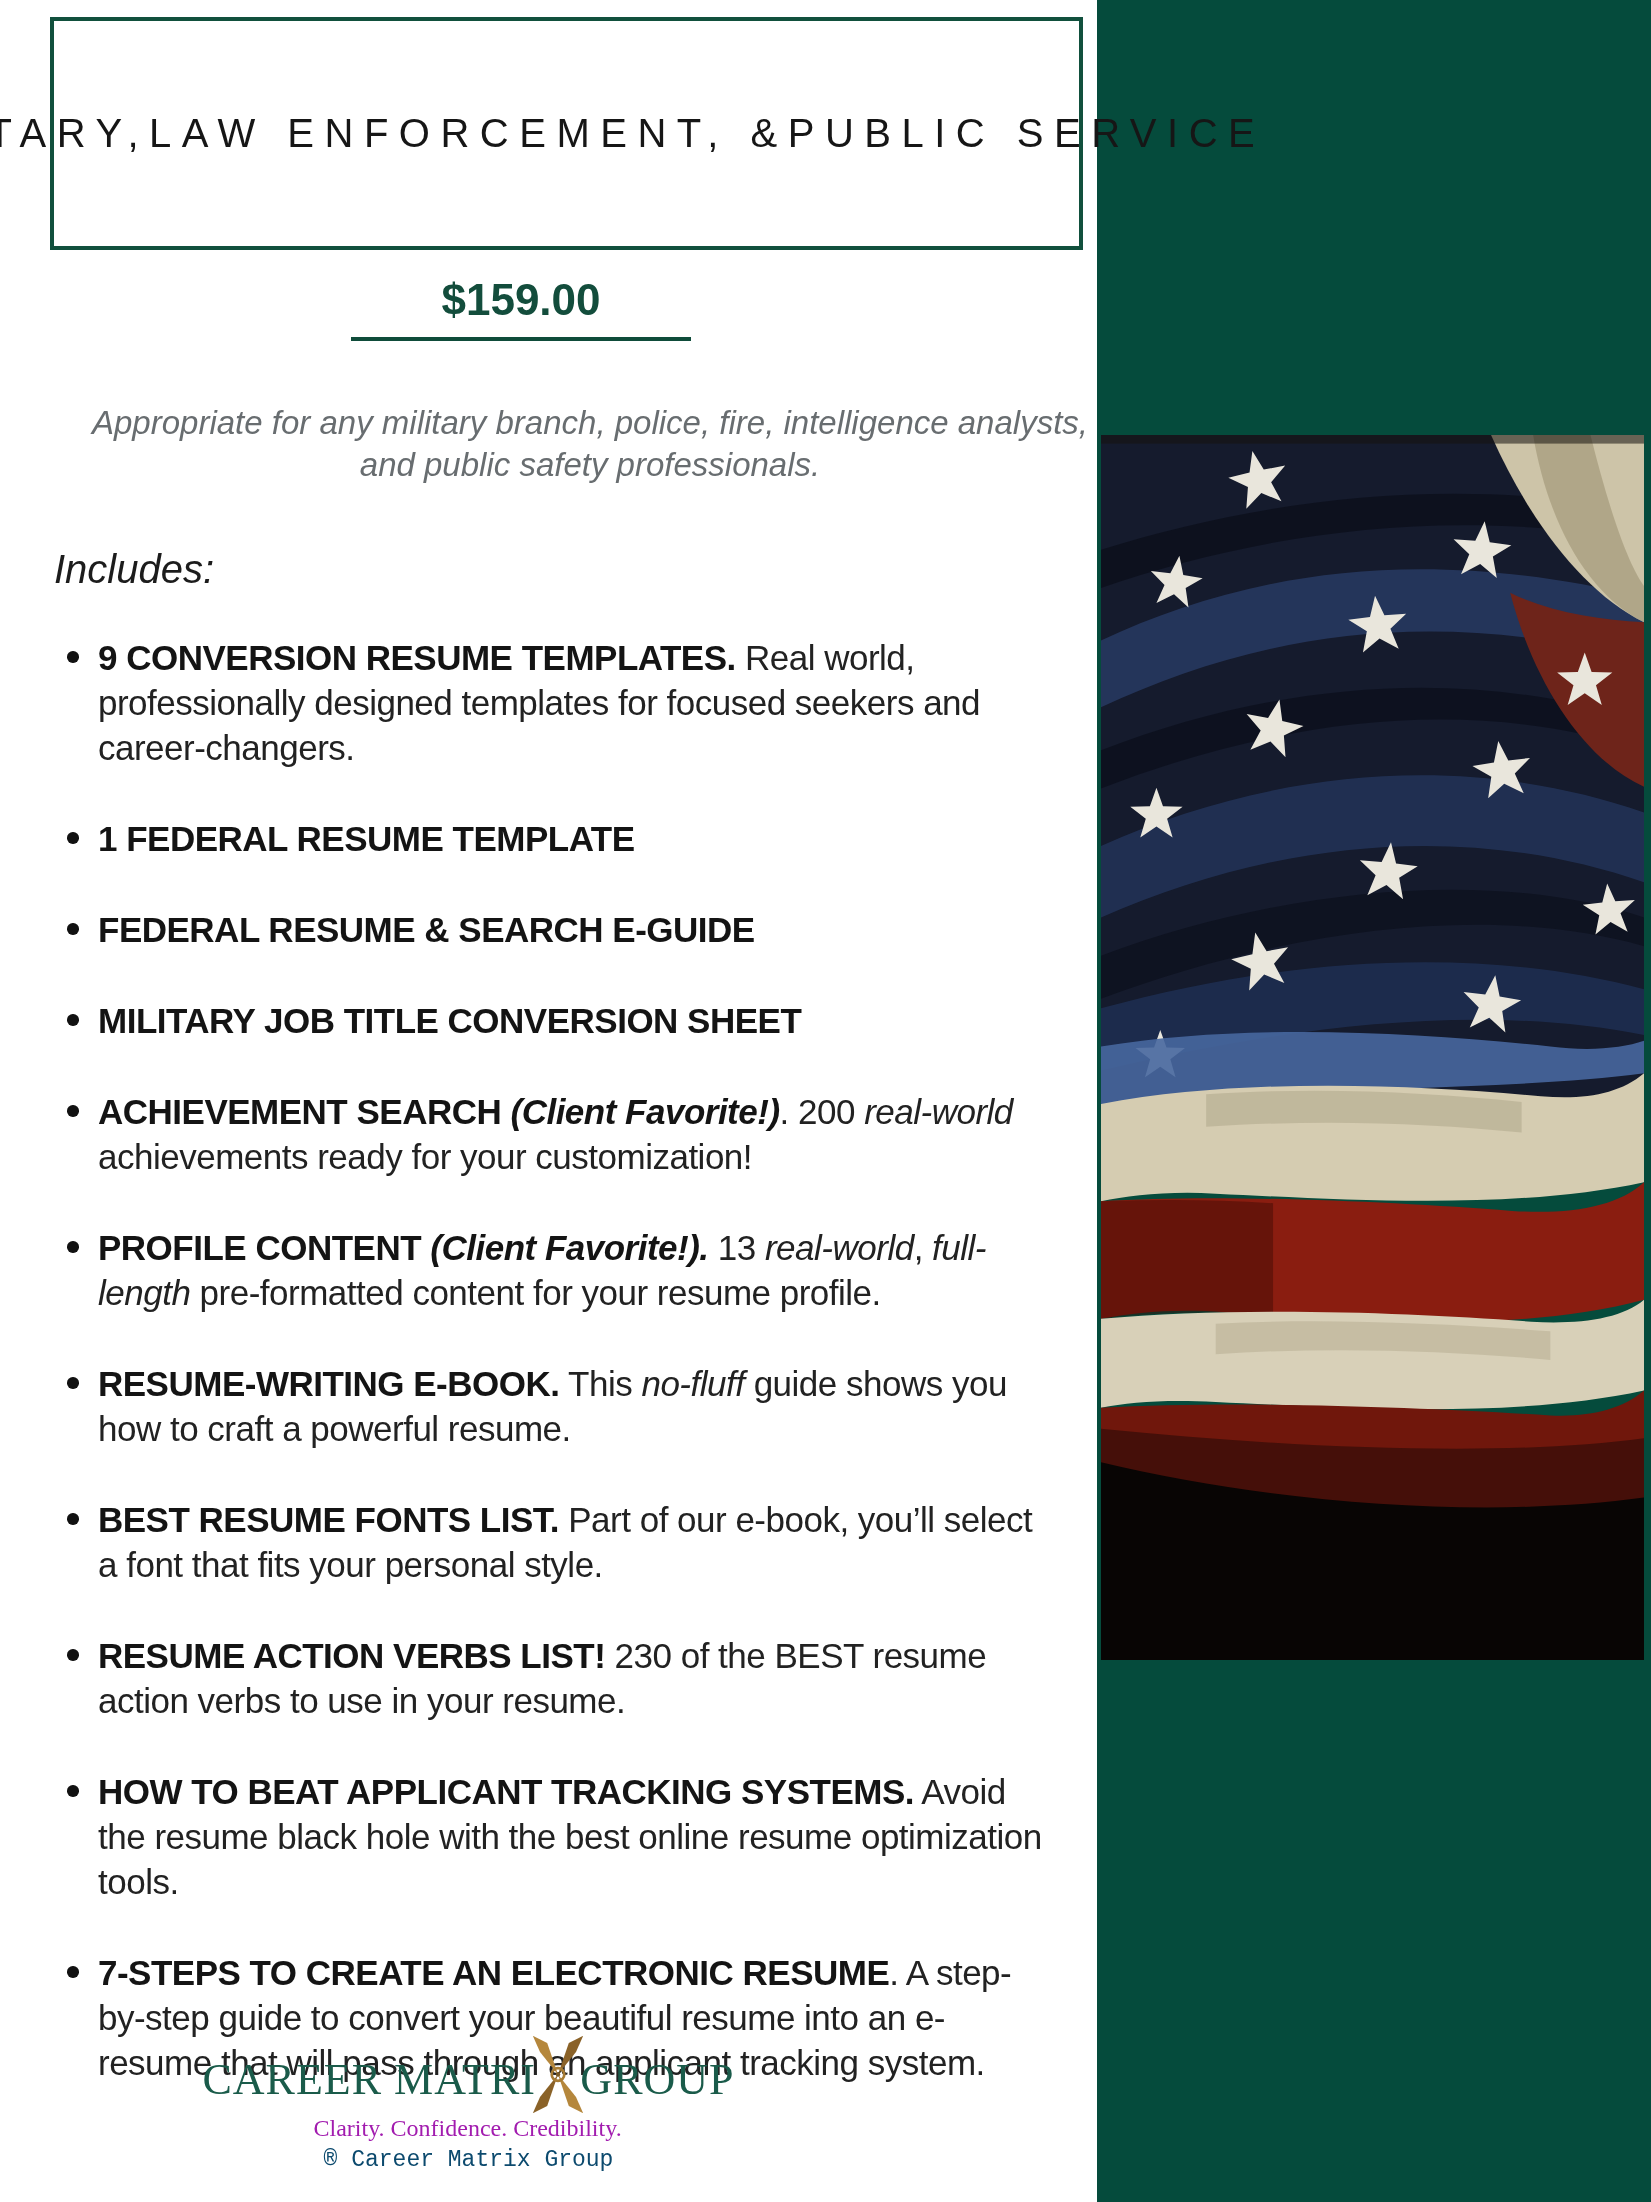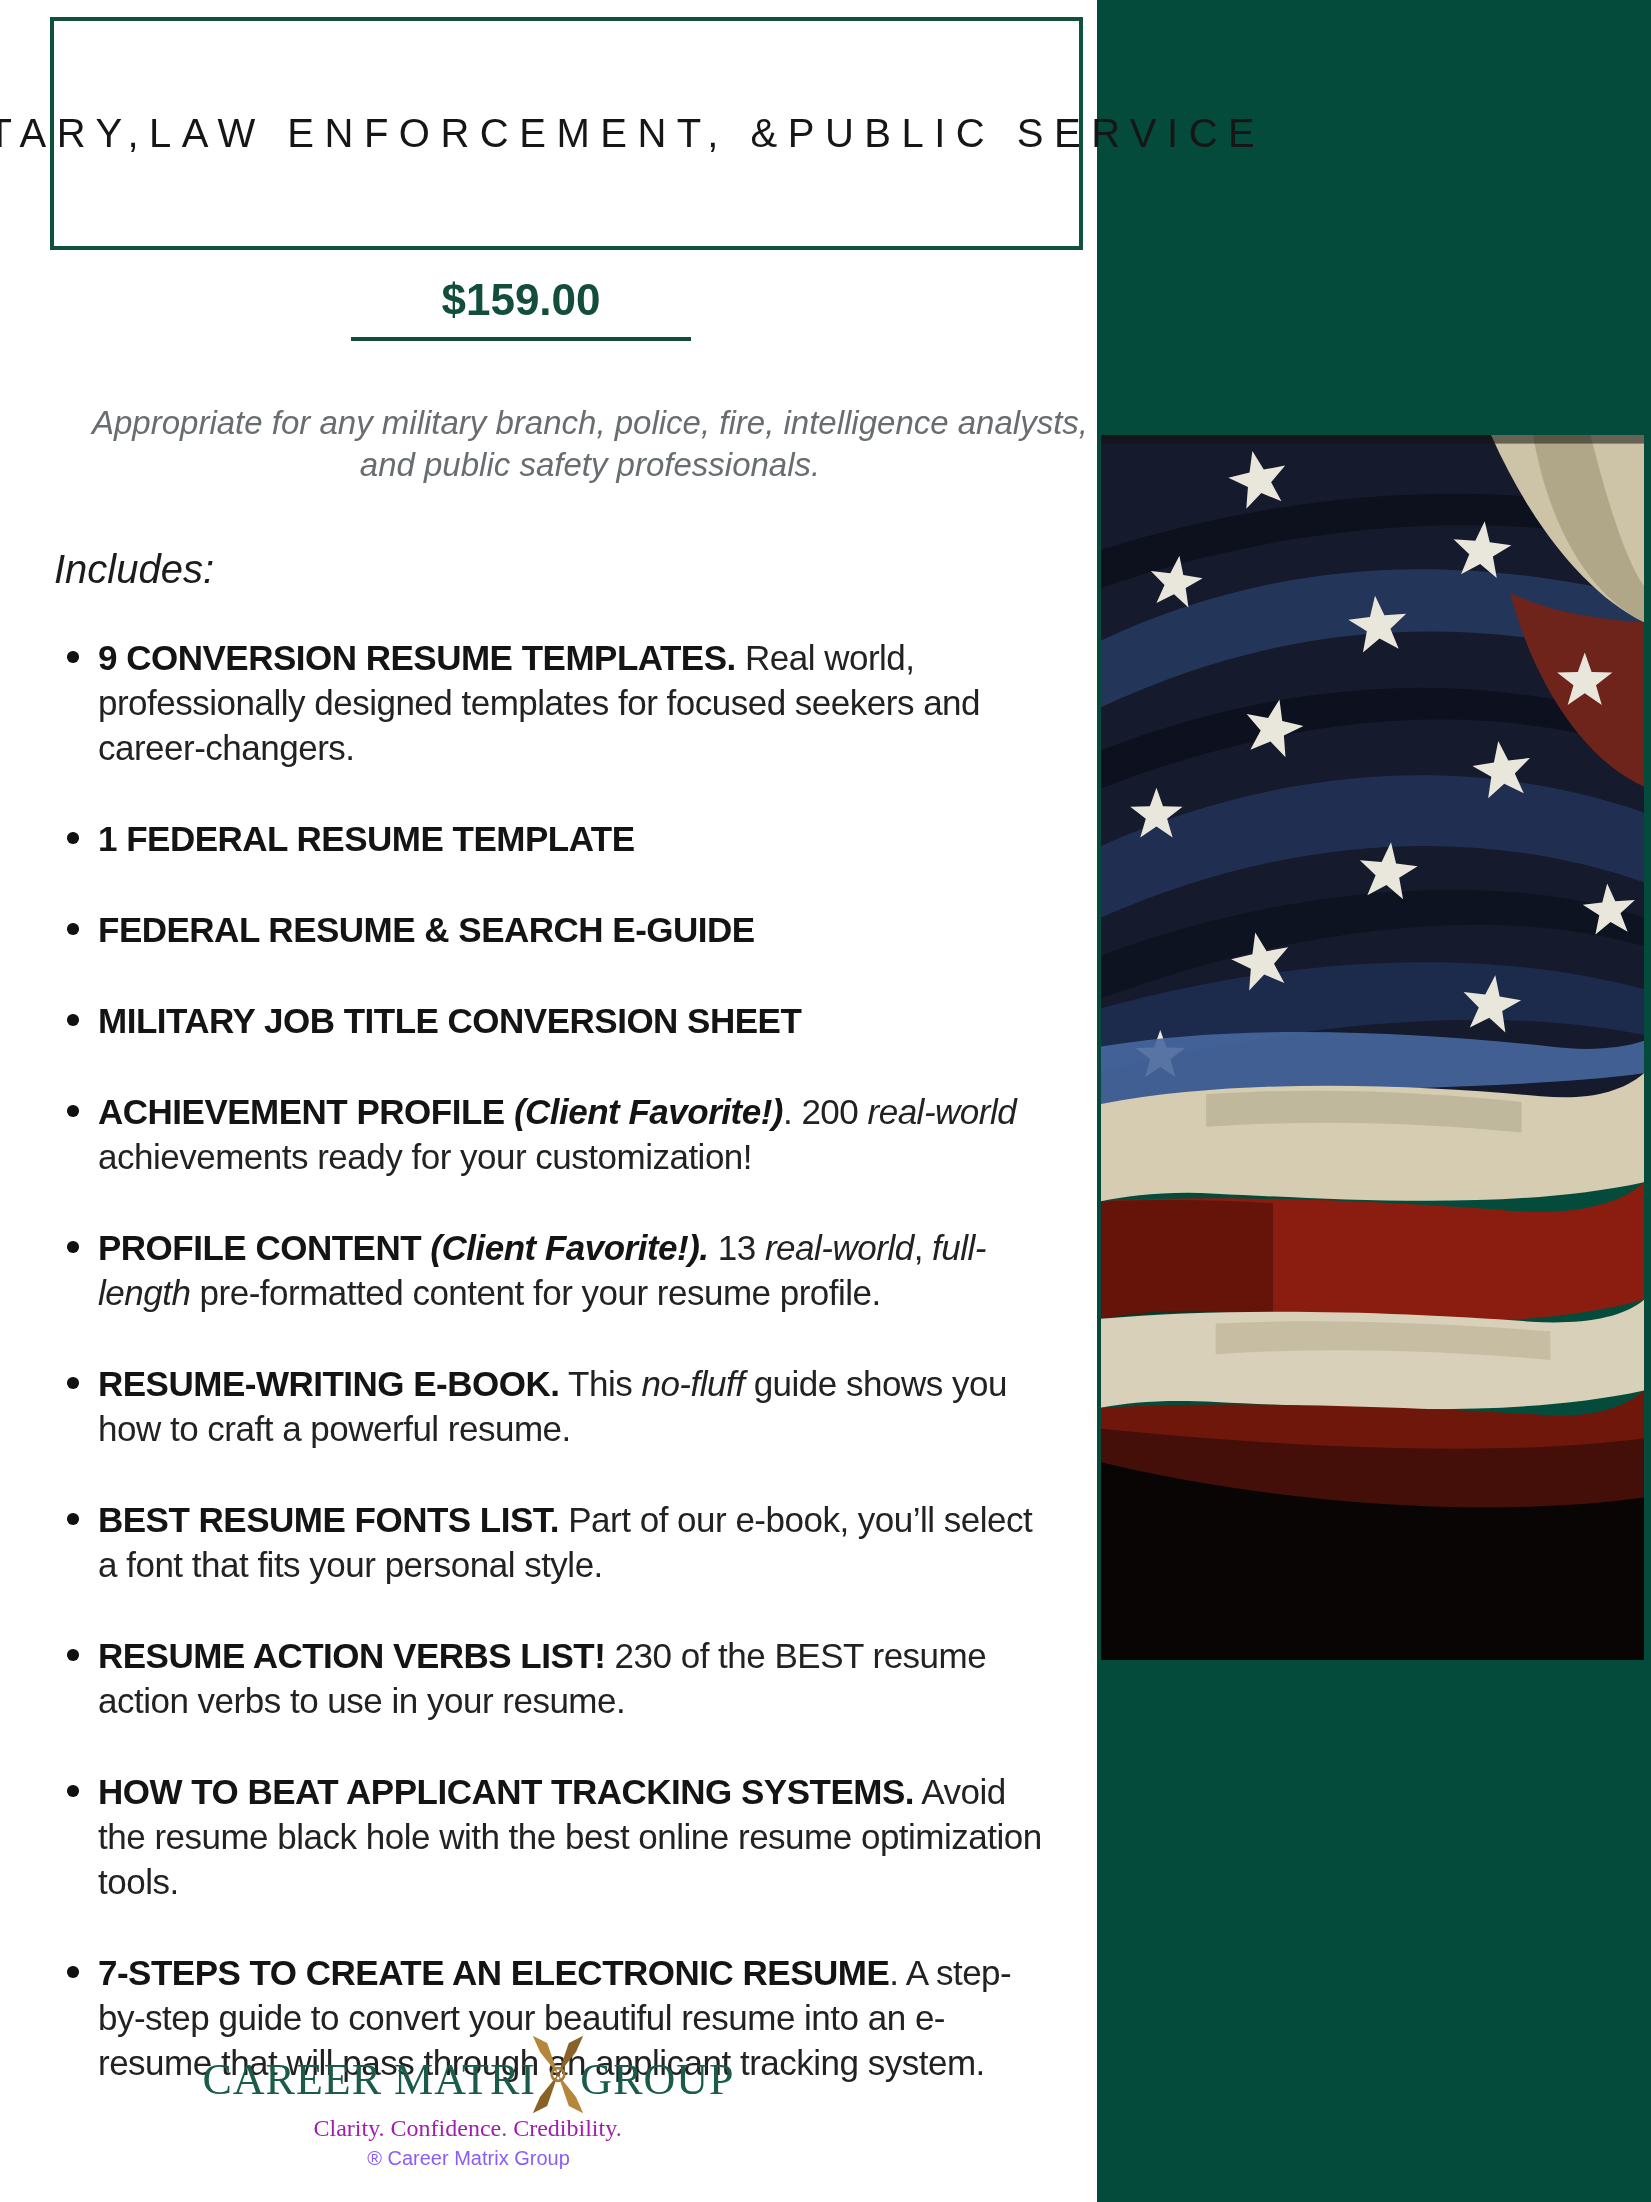--- a/index.html
+++ b/index.html
@@ -59,21 +59,21 @@
     font-family:"Liberation Serif","DejaVu Serif",serif;font-size:44px;letter-spacing:1px;
     color:#1A5B4A;vertical-align:baseline;
   }
   .logo-x{display:inline-block;width:54px;height:80px;margin:0 -4.8px;vertical-align:-21px;}
   .logo-tagline{
     text-align:center;font-family:"Liberation Serif","DejaVu Serif",serif;
     font-size:24px;color:#a21caf;margin-top:1px;padding-right:1.9px;
   }
   .trademark{
     position:absolute;left:0;top:2147px;width:937px;text-align:center;
-    font-size:20px;color:#8b5cf6;
+    font-size:23px;color:#0c4a6e;font-family:Liberation Mono, monospace;
   }
 </style>
 </head>
 <body>
 
 <div class="page">
 
   <aside class="sidebar">
     <div class="flag">
       <svg viewBox="0 0 568 1282" preserveAspectRatio="none">
@@ -151,21 +151,21 @@
         <li class="bullet">
     <span class="dot"></span><span class="bullet-text"><span class="b">1 FEDERAL RESUME TEMPLATE</span></span>
   </li>
         <li class="bullet">
     <span class="dot"></span><span class="bullet-text"><span class="b">FEDERAL RESUME &amp; SEARCH E-GUIDE</span></span>
   </li>
         <li class="bullet">
     <span class="dot"></span><span class="bullet-text"><span class="b">MILITARY JOB TITLE CONVERSION SHEET</span></span>
   </li>
         <li class="bullet">
-    <span class="dot"></span><span class="bullet-text"><span class="b">ACHIEVEMENT PROFILE </span><span class="bi">(Client Favorite!)</span><span>. 200 </span><span class="i">real-world</span><span> achievements ready for your customization!</span></span>
+    <span class="dot"></span><span class="bullet-text"><span class="b">ACHIEVEMENT SEARCH </span><span class="bi">(Client Favorite!)</span><span>. 200 </span><span class="i">real-world</span><span> achievements ready for your customization!</span></span>
   </li>
         <li class="bullet">
     <span class="dot"></span><span class="bullet-text"><span class="b">PROFILE CONTENT </span><span class="bi">(Client Favorite!).</span><span> 13 </span><span class="i">real-world</span><span>, </span><span class="i">full-length</span><span> pre-formatted content for your resume profile.</span></span>
   </li>
         <li class="bullet">
     <span class="dot"></span><span class="bullet-text"><span class="b">RESUME-WRITING E-BOOK.</span><span> This </span><span class="i">no-fluff</span><span> guide shows you how to craft a powerful resume.</span></span>
   </li>
         <li class="bullet">
     <span class="dot"></span><span class="bullet-text"><span class="b">BEST RESUME FONTS LIST.</span><span> Part of our e-book, you’ll select a font that fits your personal style.</span></span>
   </li>

